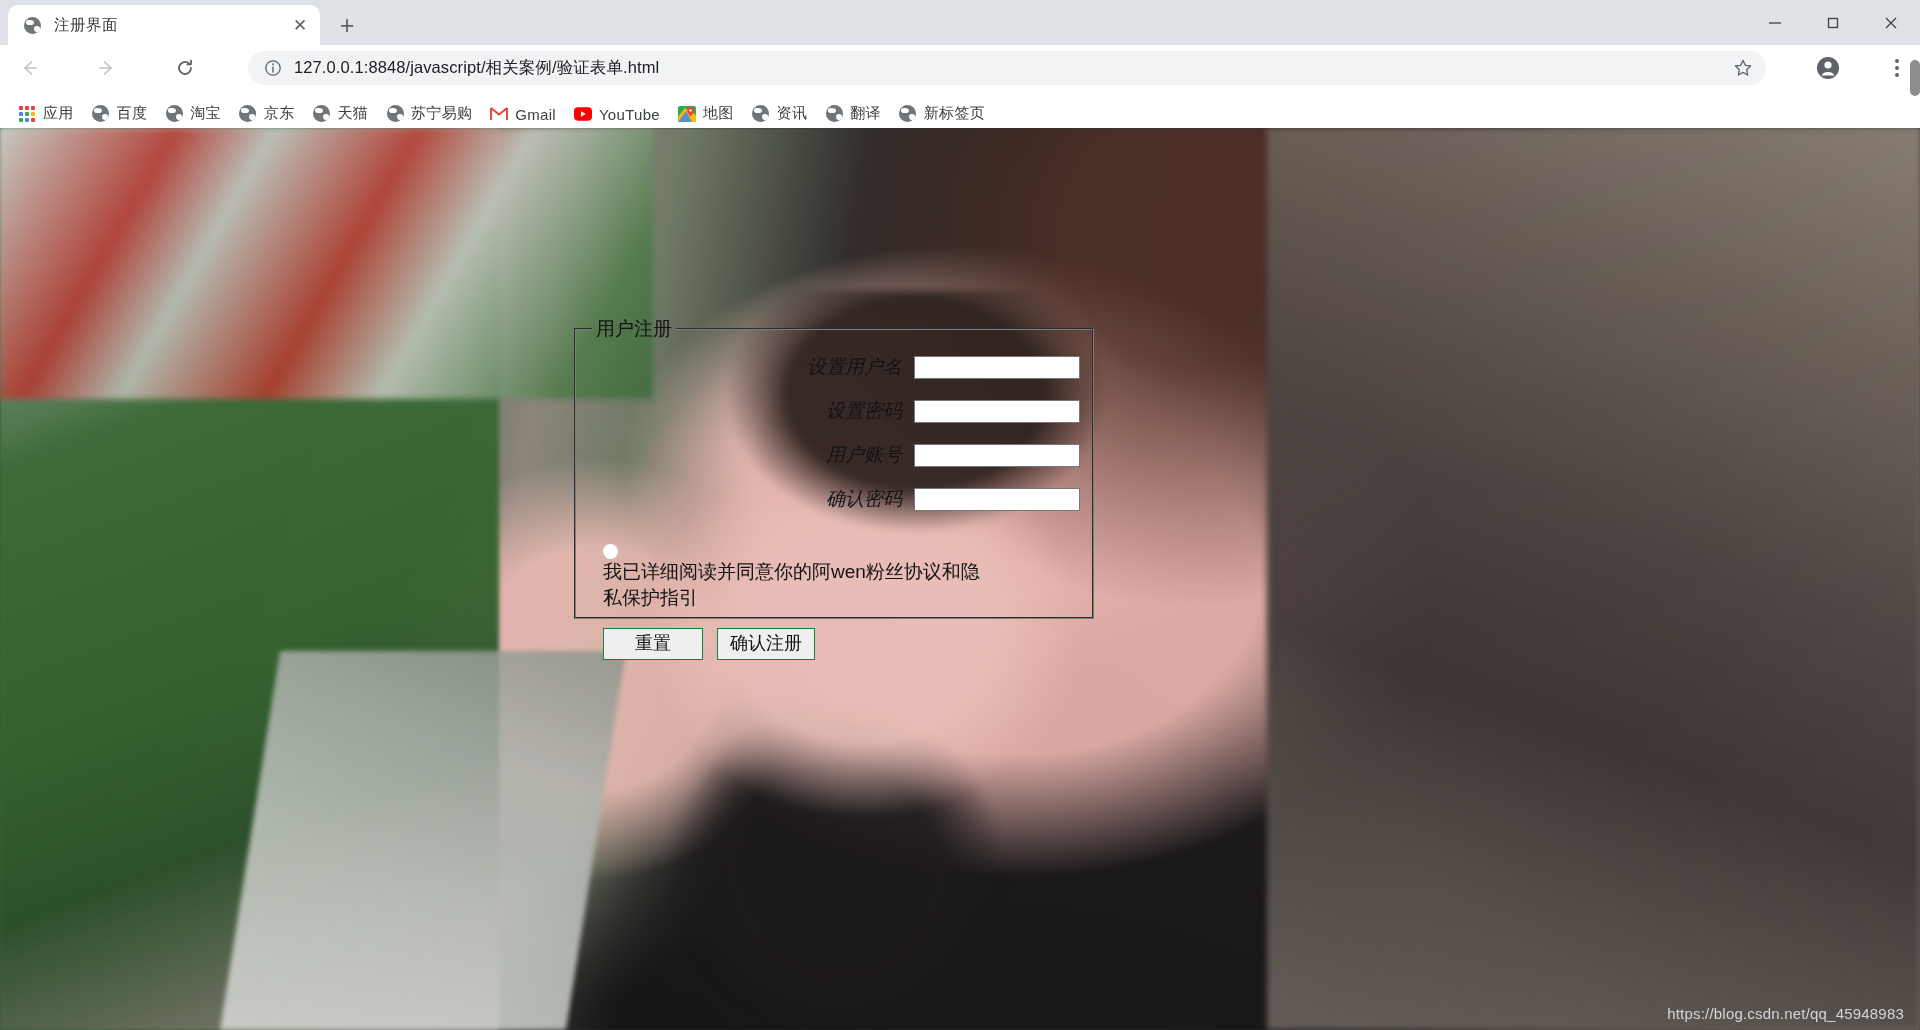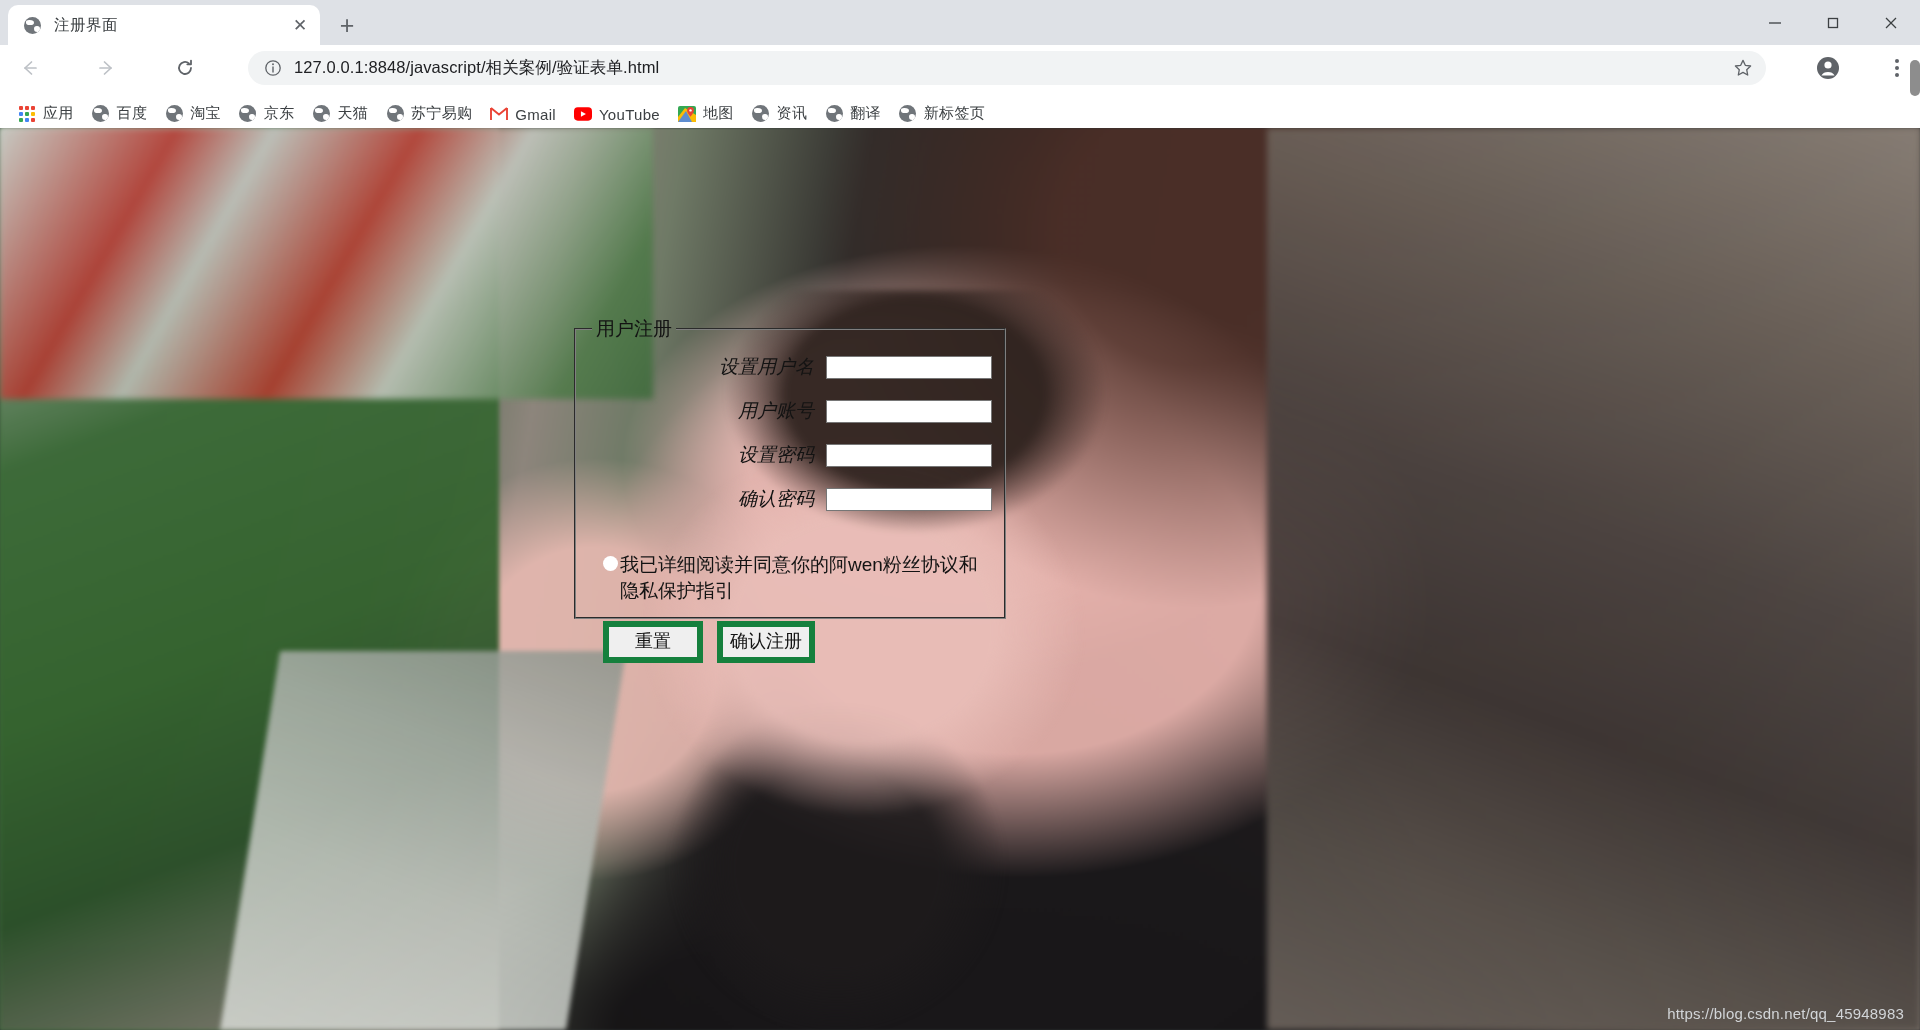--- a/index.html
+++ b/index.html
@@ -300,21 +300,21 @@
     top: 188px;
     width: 432px;
     height: 303px;
     box-sizing: border-box;
   }
   fieldset.reg-fieldset {
     margin: 0;
     padding: 10px 10px 12px 10px;
     border: 2px groove #7f7f7f;
     border-radius: 0;
-    width: 432px;
+    width: 520px;
     height: 303px;
     box-sizing: border-box;
   }
   legend.reg-legend {
     font-size: 19px;
     color: #131313;
     padding: 0 4px;
     margin-left: 6px;
   }
   .frow {
@@ -339,23 +339,24 @@
     border: 1px solid #767676;
     box-sizing: border-box;
     font-size: 15px;
     padding: 1px 3px;
     outline: none;
     font-family: "Liberation Sans", sans-serif;
   }
   .agree-row {
     display: flex;
     align-items: flex-start;
-    margin-top: 40px;
+    margin-top: 28px;
     margin-bottom: 12px;
     padding-left: 17px;
+    flex-direction: column;
   }
   .agree-box {
     width: 15px; height: 15px;
     flex: 0 0 15px;
     border-radius: 50%;
     background: #ffffff;
     margin-top: 4px;
     margin-right: 2px;
   }
   .agree-text {
@@ -365,21 +366,21 @@
     max-width: 395px;
   }
   .btn-row {
     display: flex;
     padding-left: 17px;
     margin-top: 18px;
     gap: 14px;
   }
   .fbtn {
     background: #efefef;
-    border: 6px solid #15803d;
+    border: 1px solid #15803d;
     font-size: 18px;
     color: #131313;
     padding: 5px 0;
     font-family: "Liberation Sans", sans-serif;
     line-height: 1.1;
     cursor: default;
   }
   .fbtn.reset { width: 100px; }
   .fbtn.submit { width: 98px; }
 
@@ -607,27 +608,27 @@
     <div class="reg-form">
       <fieldset class="reg-fieldset">
         <legend class="reg-legend">用户注册</legend>
 
         <div class="frow">
           <span class="flabel">设置用户名</span>
           <input class="finput" type="text" placeholder="" style="">
         </div>
 
         <div class="frow">
+          <span class="flabel">设置密码</span>
+          <input class="finput" type="password" placeholder="" style="">
+        </div>
+
+        <div class="frow">
           <span class="flabel">用户账号</span>
           <input class="finput" type="text" placeholder="" style="">
-        </div>
-
-        <div class="frow">
-          <span class="flabel">设置密码</span>
-          <input class="finput" type="password" placeholder="" style="">
         </div>
 
         <div class="frow">
           <span class="flabel">确认密码</span>
           <input class="finput" type="password" placeholder="" style="">
         </div>
 
         <div class="agree-row">
           <span class="agree-box"></span>
           <span class="agree-text">我已详细阅读并同意你的阿wen粉丝协议和隐私保护指引</span>

